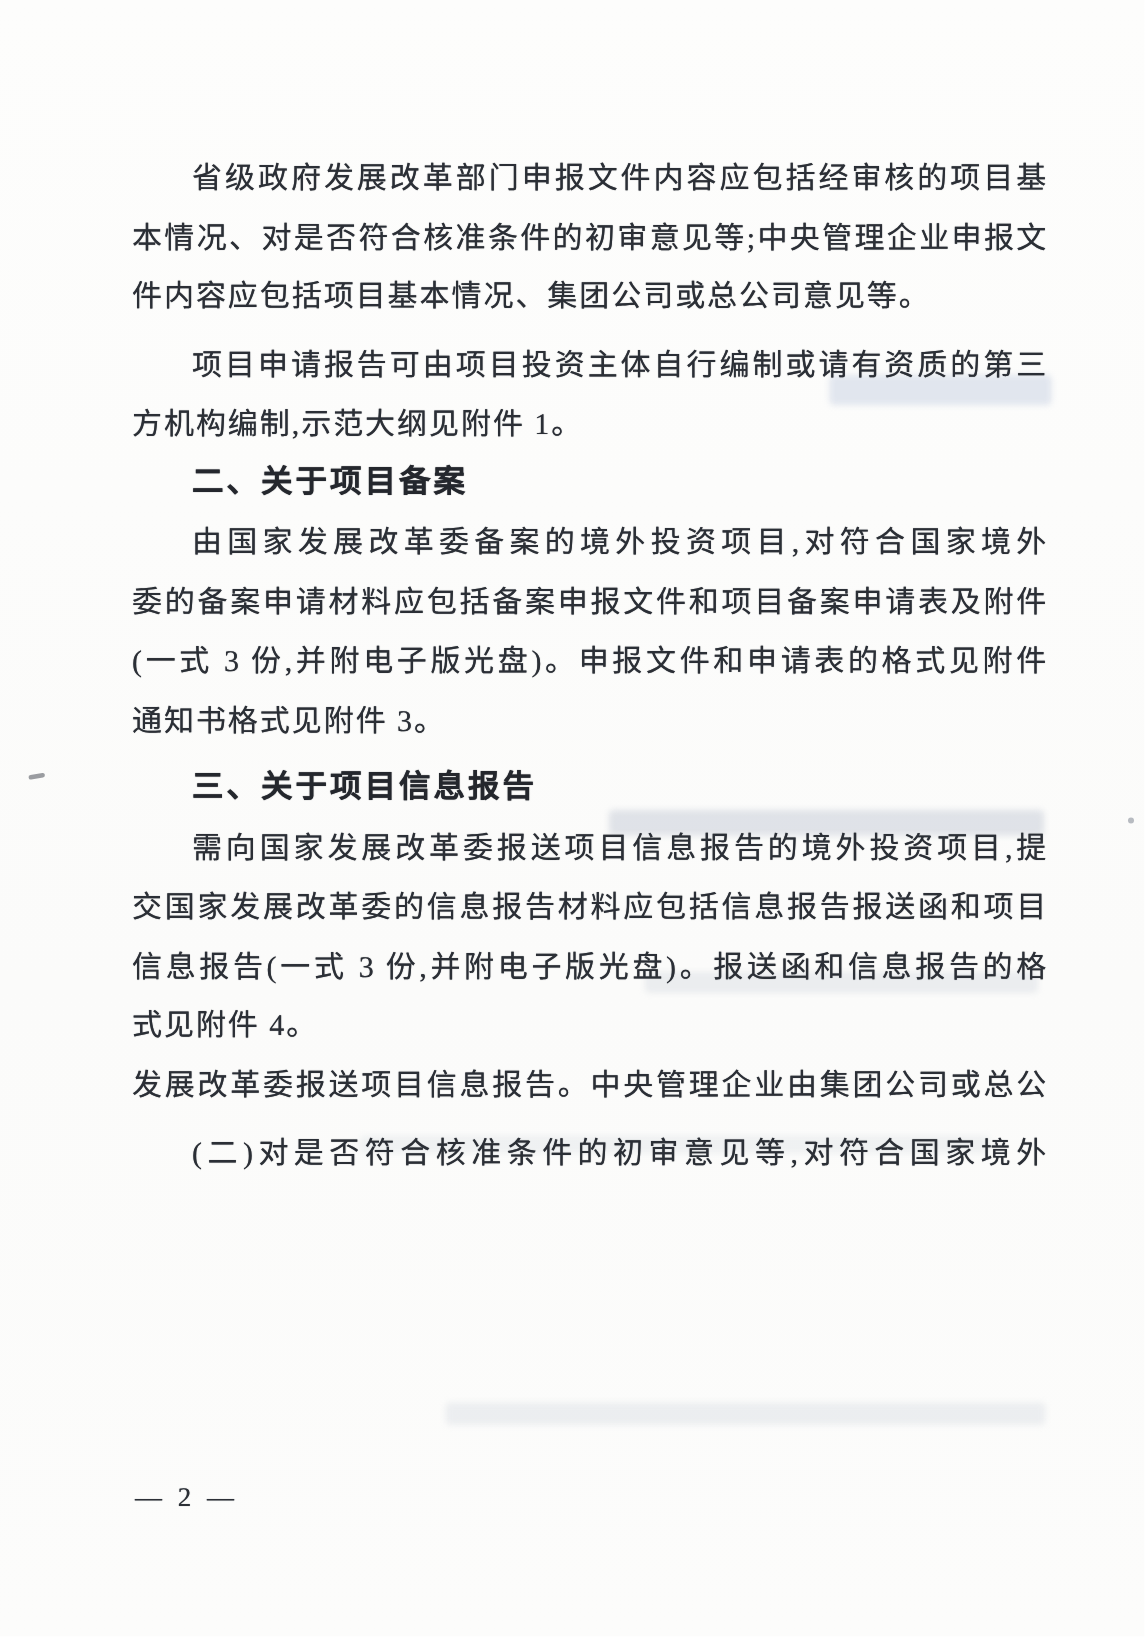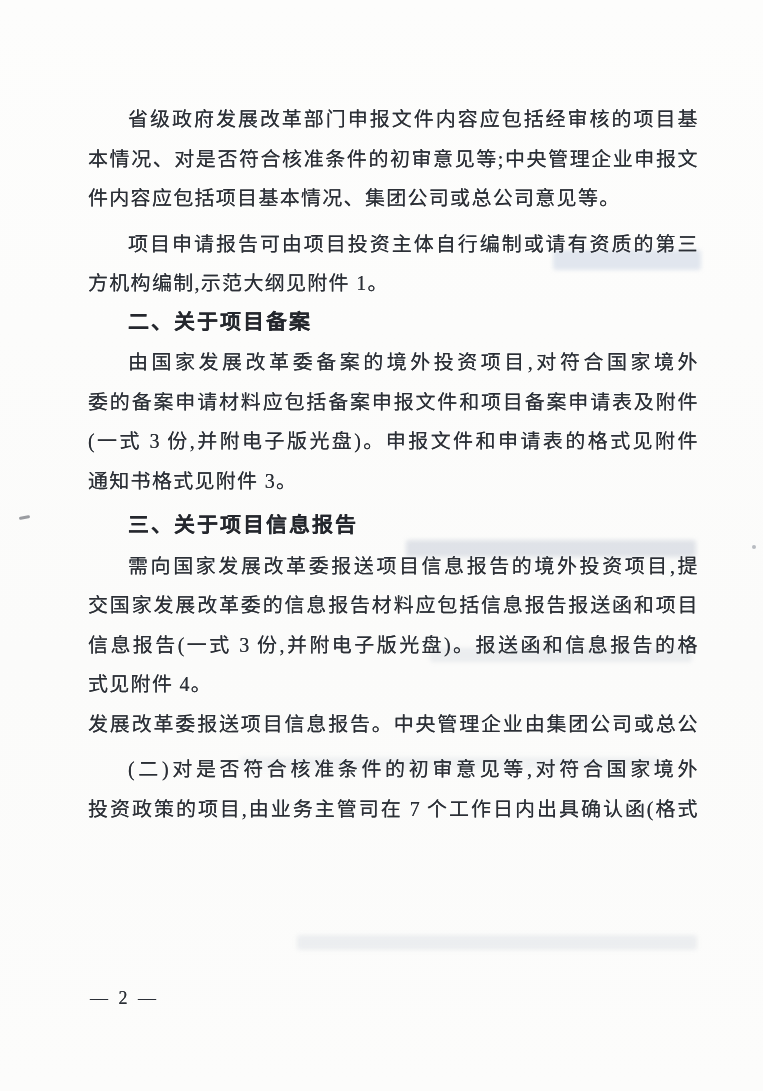--- a/index.html
+++ b/index.html
@@ -111,18 +111,17 @@
       <div class="line fill">委的备案申请材料应包括备案申报文件和项目备案申请表及附件</div>
       <div class="line fill">(一式 3 份,并附电子版光盘)。申报文件和申请表的格式见附件</div>
       <div class="line">通知书格式见附件 3。</div>
       <div class="line heading indent gap">三、关于项目信息报告</div>
       <div class="line indent fill">需向国家发展改革委报送项目信息报告的境外投资项目,提</div>
       <div class="line fill">交国家发展改革委的信息报告材料应包括信息报告报送函和项目</div>
       <div class="line fill">信息报告(一式 3 份,并附电子版光盘)。报送函和信息报告的格</div>
       <div class="line">式见附件 4。</div>
       <div class="line fill">发展改革委报送项目信息报告。中央管理企业由集团公司或总公</div>
       <div class="line indent fill gap">(二)对是否符合核准条件的初审意见等,对符合国家境外</div>
-      <div class="line fill">投资政策的项目,由业务主管司在 7 个工作日内出具确认函(格式</div>
     </div>
 
   <div class="page-number">— 2 —</div>
 
 </div>
 
 </body></html>

